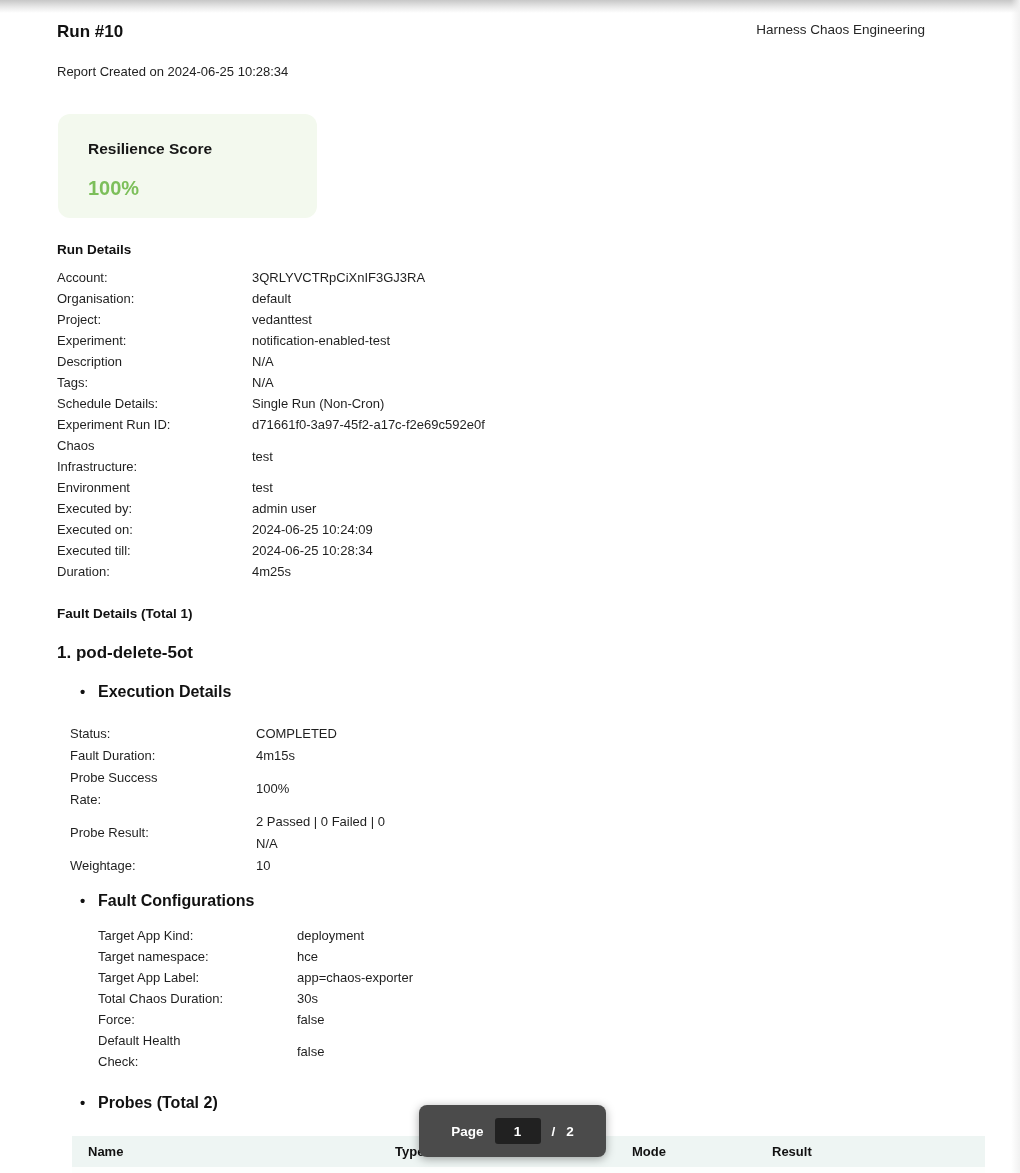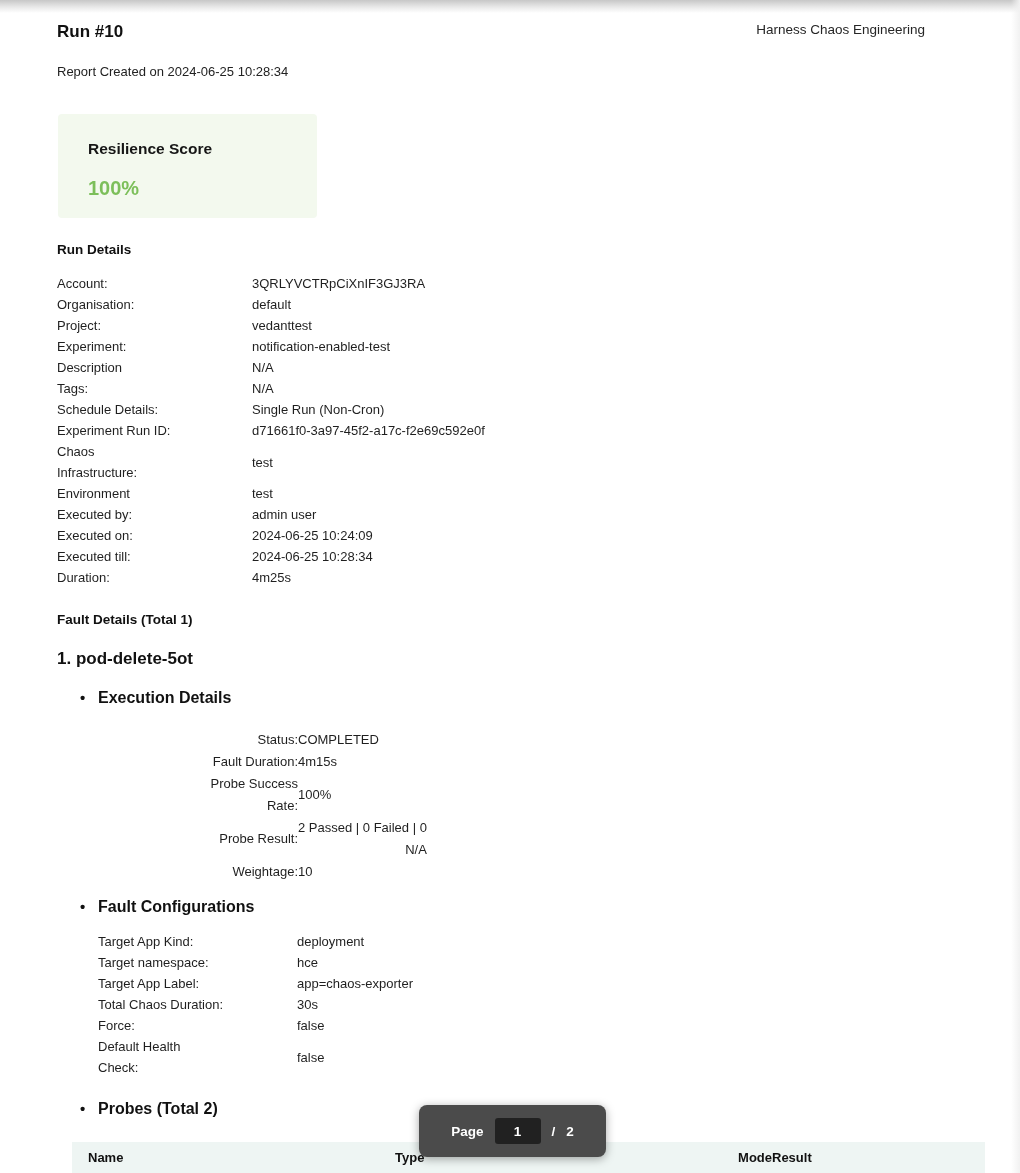--- a/index.html
+++ b/index.html
@@ -14,36 +14,36 @@
   .right-shade{position:absolute;top:0;right:0;width:9px;height:100%;
     background:linear-gradient(to left,#f1f1f1,rgba(255,255,255,0));pointer-events:none;}
 
   
   .doc-header{position:relative;padding:22px 95px 0 57px;}
   .doc-title{font-size:17px;font-weight:bold;line-height:20px;color:#111;}
   .doc-created{font-size:13px;line-height:17px;margin-top:21px;color:#222;}
   .doc-brand{position:absolute;top:22px;right:95px;font-size:13.5px;color:#262626;}
 
   
-  .res-card{margin:34px 0 0 58px;width:259px;height:104px;border-radius:4px;
+  .res-card{margin:34px 0 0 58px;width:259px;height:104px;border-radius:12px;
     background:#f3f9ee;box-sizing:border-box;padding:26px 0 0 30px;}
   .res-label{font-size:15.5px;font-weight:bold;color:#161616;}
   .res-value{margin-top:19px;font-size:20px;font-weight:bold;color:#7cbf5a;}
 
   
   .sec-heading{margin:24px 0 0 57px;font-size:13.5px;font-weight:bold;line-height:16px;color:#111;}
   .sec-heading.fault{}
   .fault-title{margin:21px 0 0 57px;font-size:17px;font-weight:bold;line-height:20px;color:#111;}
 
   
-  .kv-list{margin-left:57px;margin-top:15px;font-size:13px;}
+  .kv-list{margin-left:57px;margin-top:9px;font-size:13px;}
   .kv-row{display:flex;align-items:center;}
   .kv-row .k,.kv-row .v{white-space:pre-line;line-height:21px;color:#1f1f1f;}
   .kv-list.run .k{flex:0 0 195px;}
-  .kv-list.exec{margin-left:112px;margin-top:22px;text-align:right;}
+  .kv-list.exec{margin-left:70px;margin-top:22px;}
   .kv-list.exec .k{flex:0 0 186px;}
   .kv-list.exec .k,.kv-list.exec .v{line-height:22px;}
   .kv-list.config{margin-left:98px;margin-top:15px;}
   .kv-list.config .k{flex:0 0 199px;}
 
   
   .bullet-heading{display:flex;align-items:center;margin-left:80px;font-size:16px;
     font-weight:bold;line-height:19px;color:#111;}
   .bullet-heading .dot{width:18px;font-size:15px;}
   .bullet-heading.exec{margin-top:19px;}
@@ -51,21 +51,21 @@
   .bullet-heading.probes{margin-top:21px;}
 
   
   .probes-table{margin:24px 0 0 72px;width:913px;font-size:13px;}
   .tbl-row{display:flex;align-items:center;height:31px;}
   .tbl-row.head{background:#eef5f3;font-weight:bold;color:#111;}
   .tbl-row.body{background:#fdfefd;color:#1f1f1f;}
   .tc{box-sizing:border-box;}
   .tc.c1{flex:0 0 323px;padding-left:16px;}
   .tc.c2{flex:0 0 237px;}
-  .tc.c3{flex:0 0 140px;text-align:right;}
+  .tc.c3{flex:0 0 140px;}
   .tc.c4{flex:1 1 auto;}
 
   
   .page-indicator{position:absolute;left:419px;top:1105px;width:187px;height:52px;
     background:#4b4b4b;border-radius:8px;box-shadow:0 2px 10px rgba(0,0,0,.35);
     display:flex;align-items:center;justify-content:center;gap:11px;
     color:#ffffff;font-size:13.5px;font-weight:600;}
   .page-num-box{width:46px;height:26px;background:#212121;border-radius:3px;
     display:flex;align-items:center;justify-content:center;color:#fff;}
 </style>

